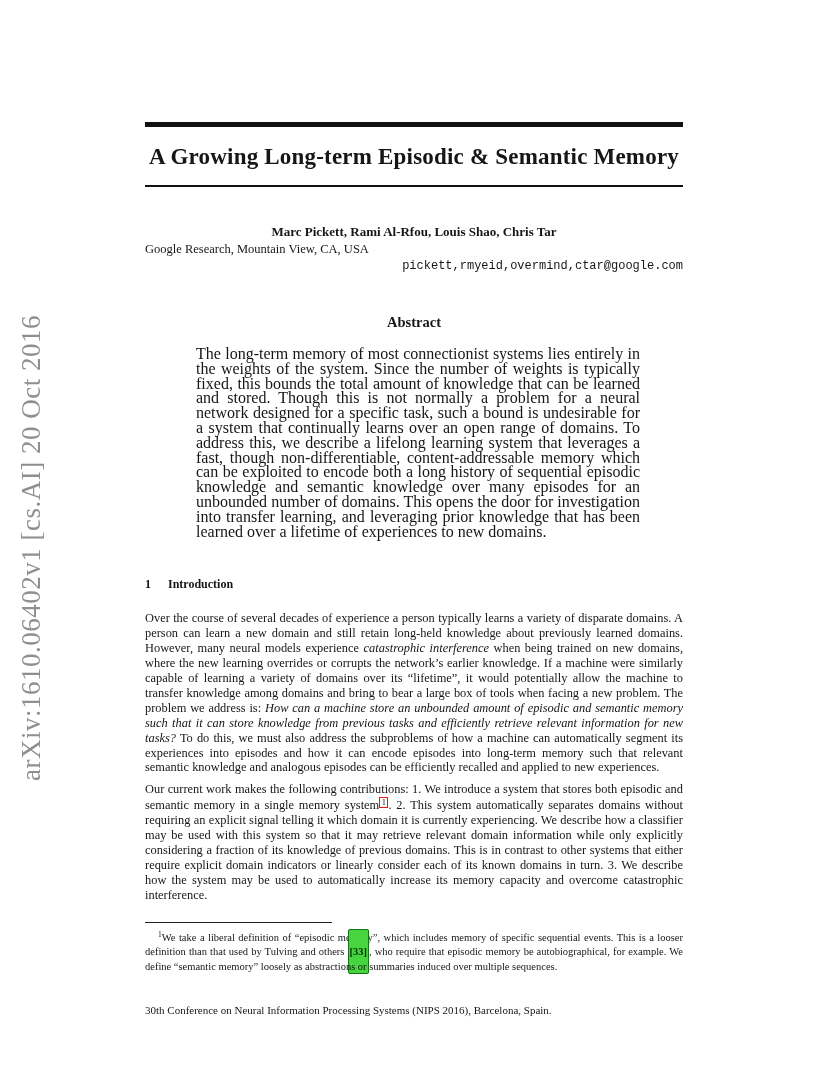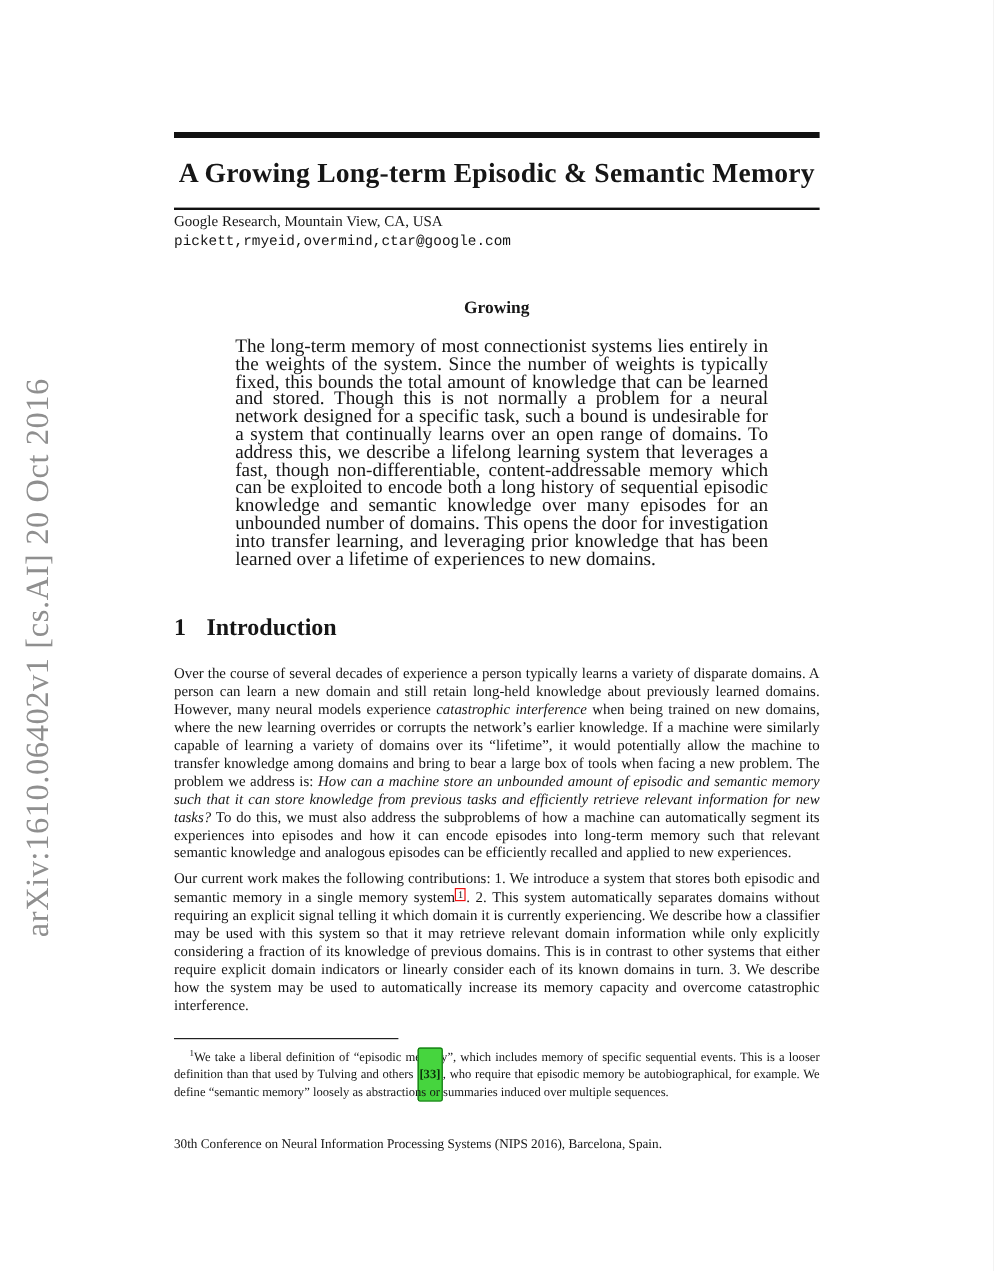--- a/index.html
+++ b/index.html
@@ -21,21 +21,21 @@
     transform-origin: 0 0;
     font-size: 27px;
     letter-spacing: 0.5px;
     color: #8f8f8f;
     white-space: nowrap;
     font-family: "Liberation Serif", "DejaVu Serif", serif;
   }
   .content {
     position: absolute;
     left: 145px;
-    top: 4px;
+    top: 16px;
     width: 538px;
   }
   .rule-thick {
     margin-top: 106px;
     height: 5px;
     background: #111111;
   }
   .paper-title {
     margin: 17px 0 0 0;
     font-size: 23px;
@@ -53,39 +53,39 @@
     text-align: center;
     font-weight: bold;
     font-size: 13px;
   }
   .affiliation {
     margin-top: 2px;
     font-size: 12.5px;
   }
   .email {
     margin-top: 2px;
-    text-align: left;
+    text-align: right;
     font-size: 12px;
     font-family: "Liberation Mono", "DejaVu Sans Mono", monospace;
   }
   .abstract-heading {
     margin: 41px 0 0 0;
     text-align: center;
     font-size: 14.5px;
     font-weight: bold;
   }
   .abstract-body {
     margin: 16px 43px 0 51px;
     font-size: 16px;
     line-height: 14.8px;
     text-align: justify;
   }
   .section-heading {
     margin: 38px 0 0 0;
-    font-size: 20px;
+    font-size: 12px;
     font-weight: bold;
   }
   .section-number { margin-right: 17px; }
   .body-par {
     margin: 19px 0 0 0;
     font-size: 12.4px;
     line-height: 14.9px;
     text-align: justify;
   }
   .body-par.second { margin-top: 7px; }
@@ -141,26 +141,27 @@
   <div class="arxiv-watermark">arXiv:1610.06402v1  [cs.AI]  20 Oct 2016</div>
 
   <div class="content">
 
     <div class="rule-thick"></div>
 
     <h1 class="paper-title">A Growing Long-term Episodic &amp; Semantic Memory</h1>
 
     <div class="rule-thin"></div>
 
+    <div class="authors">Marc Pickett, Rami Al-Rfou, Louis Shao, Chris Tar</div>
 
     <div class="affiliation">Google Research, Mountain View, CA, USA</div>
 
     <div class="email">pickett,rmyeid,overmind,ctar@google.com</div>
 
-    <h2 class="abstract-heading">Growing</h2>
+    <h2 class="abstract-heading">Abstract</h2>
 
     <p class="abstract-body">The long-term memory of most connectionist systems lies entirely in the weights of the system. Since the number of weights is typically fixed, this bounds the total amount of knowledge that can be learned and stored. Though this is not normally a problem for a neural network designed for a specific task, such a bound is undesirable for a system that continually learns over an open range of domains. To address this, we describe a lifelong learning system that leverages a fast, though non-differentiable, content-addressable memory which can be exploited to encode both a long history of sequential episodic knowledge and semantic knowledge over many episodes for an unbounded number of domains. This opens the door for investigation into transfer learning, and leveraging prior knowledge that has been learned over a lifetime of experiences to new domains.</p>
 
     <h3 class="section-heading">
       <span class="section-number">1</span><span>Introduction</span>
     </h3>
 
     <p class="body-par"><span>Over the course of several decades of experience a person typically learns a variety of disparate domains. A person can learn a new domain and still retain long-held knowledge about previously learned domains. However, many neural models experience </span><span class="it">catastrophic interference</span><span> when being trained on new domains, where the new learning overrides or corrupts the network’s earlier knowledge. If a machine were similarly capable of learning a variety of domains over its “lifetime”, it would potentially allow the machine to transfer knowledge among domains and bring to bear a large box of tools when facing a new problem. The problem we address is: </span><span class="it">How can a machine store an unbounded amount of episodic and semantic memory such that it can store knowledge from previous tasks and efficiently retrieve relevant information for new tasks?</span><span> To do this, we must also address the subproblems of how a machine can automatically segment its experiences into episodes and how it can encode episodes into long-term memory such that relevant semantic knowledge and analogous episodes can be efficiently recalled and applied to new experiences.</span></p>
 
     <p class="body-par second"><span>Our current work makes the following contributions: 1. We introduce a system that stores both episodic and semantic memory in a single memory system</span><a class="fn-link">1</a><span>. 2. This system automatically separates domains without requiring an explicit signal telling it which domain it is currently experiencing. We describe how a classifier may be used with this system so that it may retrieve relevant domain information while only explicitly considering a fraction of its knowledge of previous domains. This is in contrast to other systems that either require explicit domain indicators or linearly consider each of its known domains in turn. 3. We describe how the system may be used to automatically increase its memory capacity and overcome catastrophic interference.</span></p>

